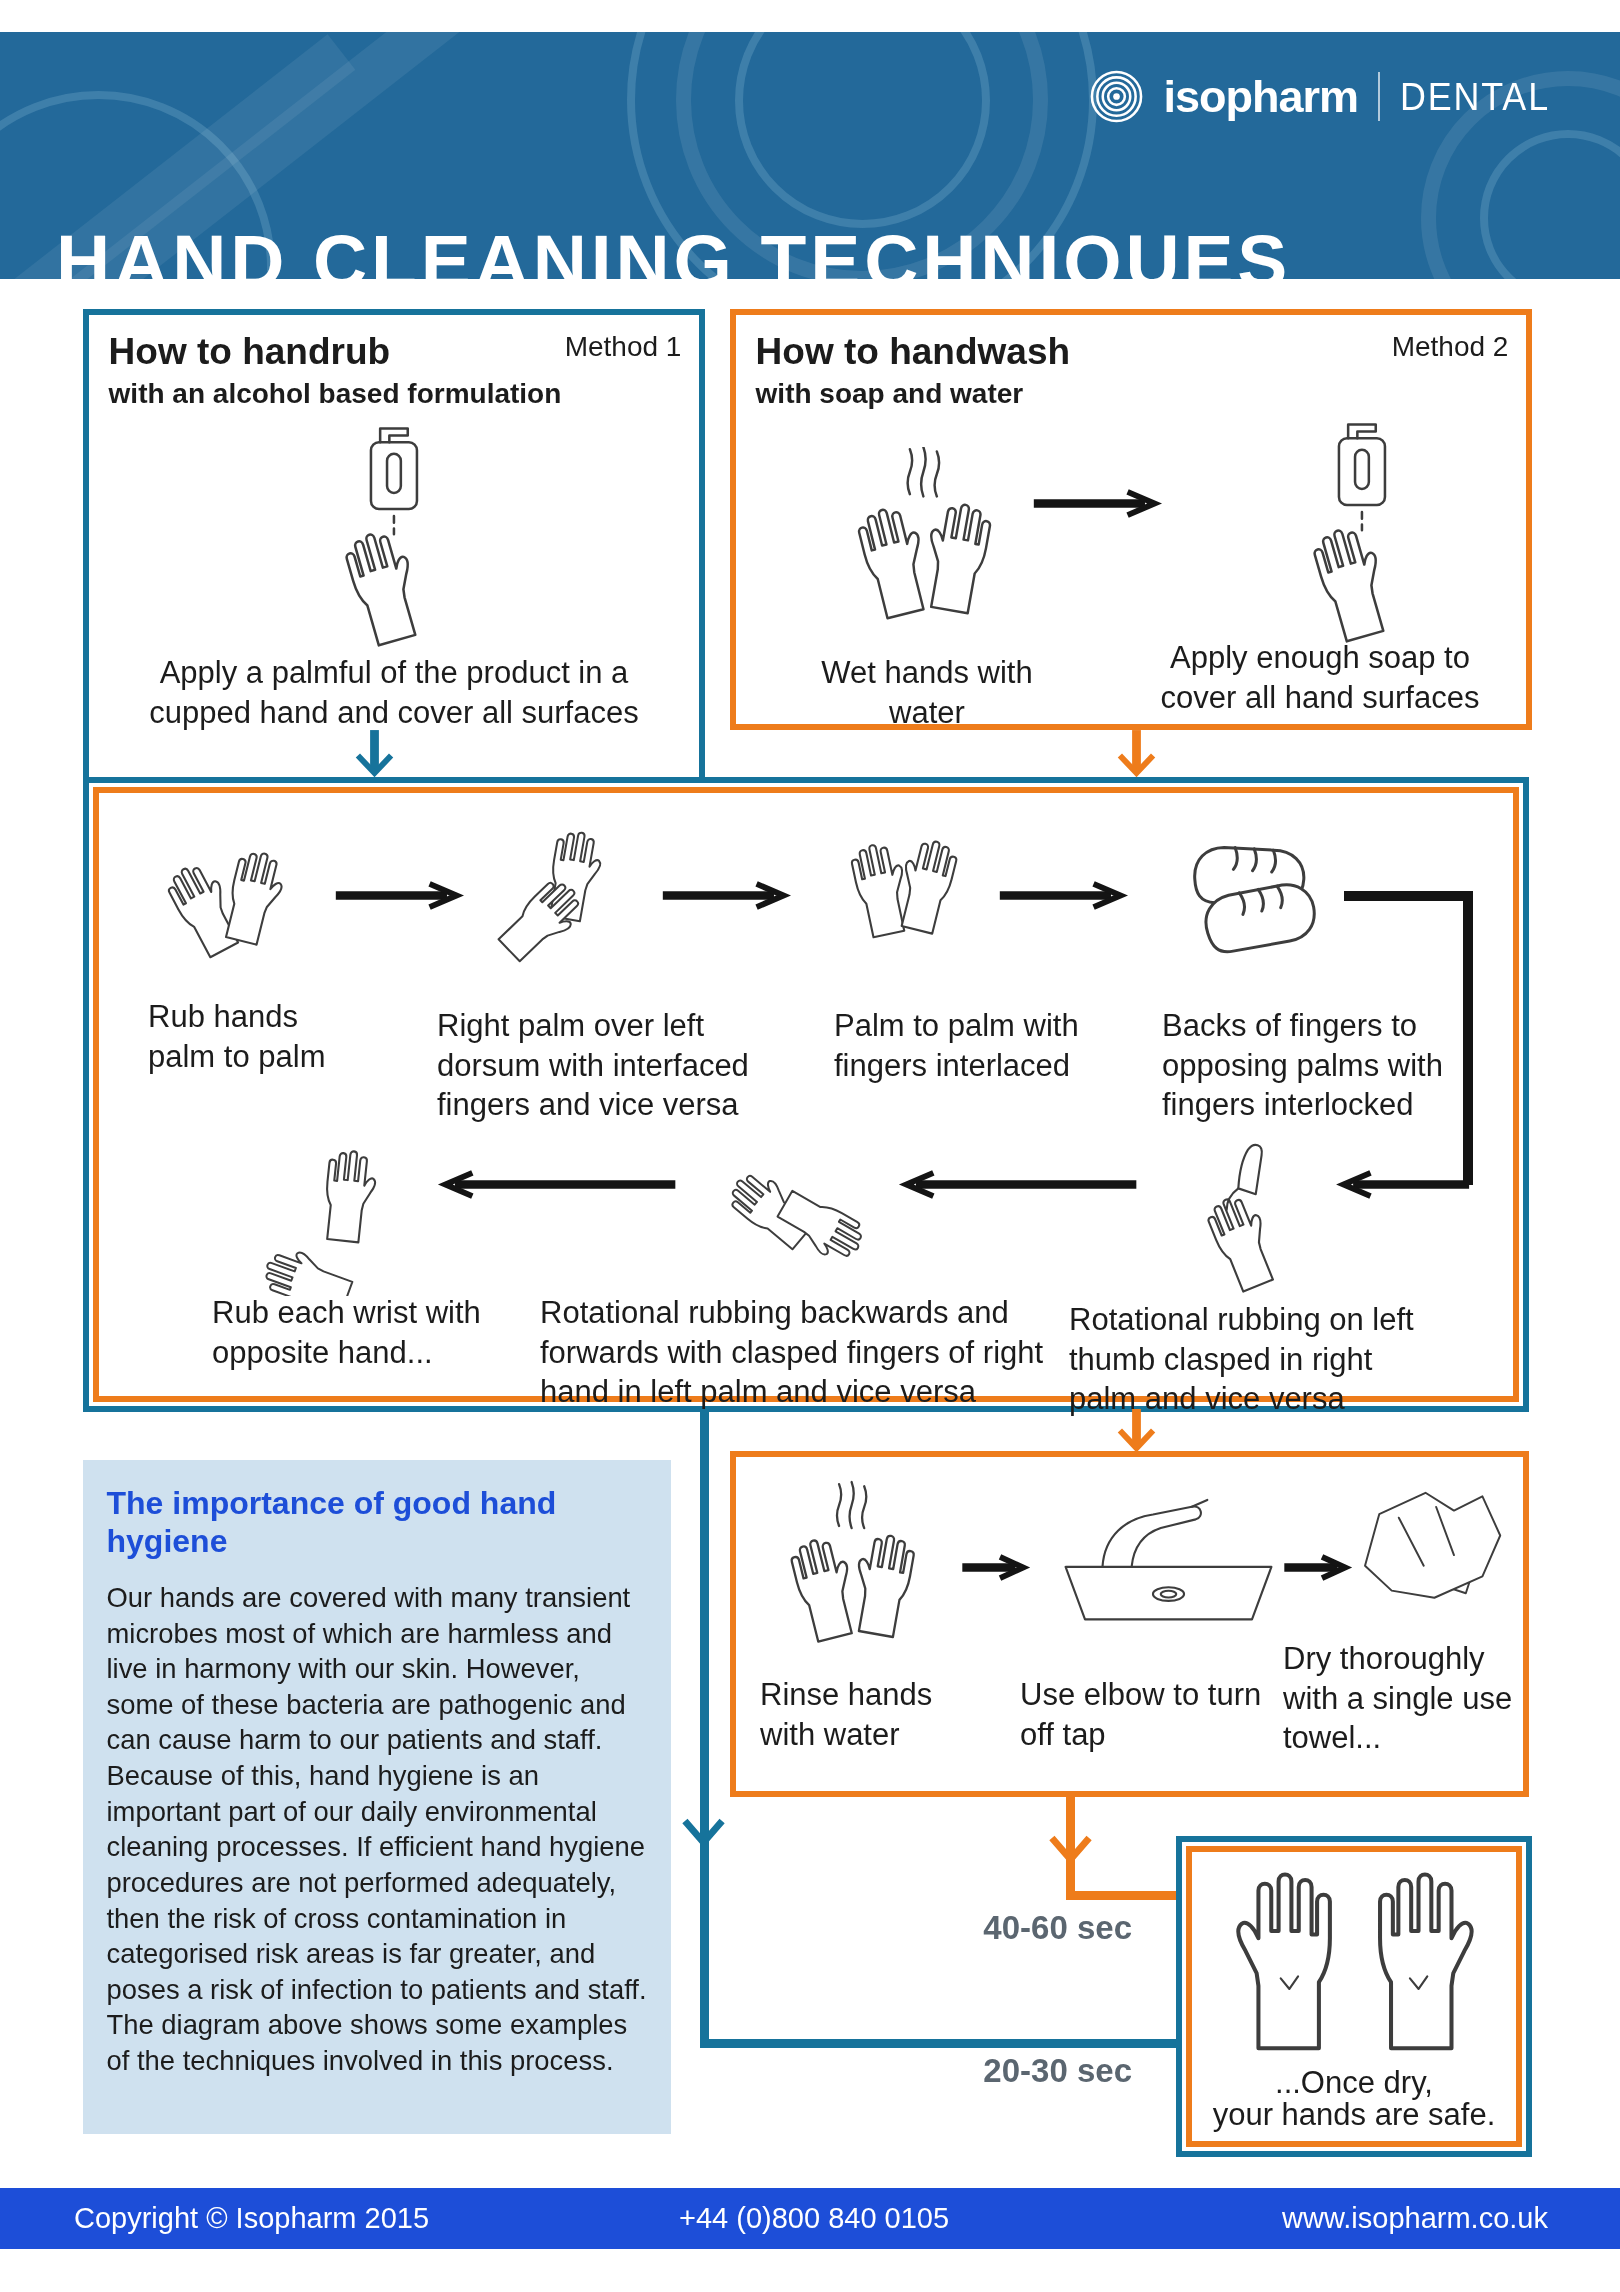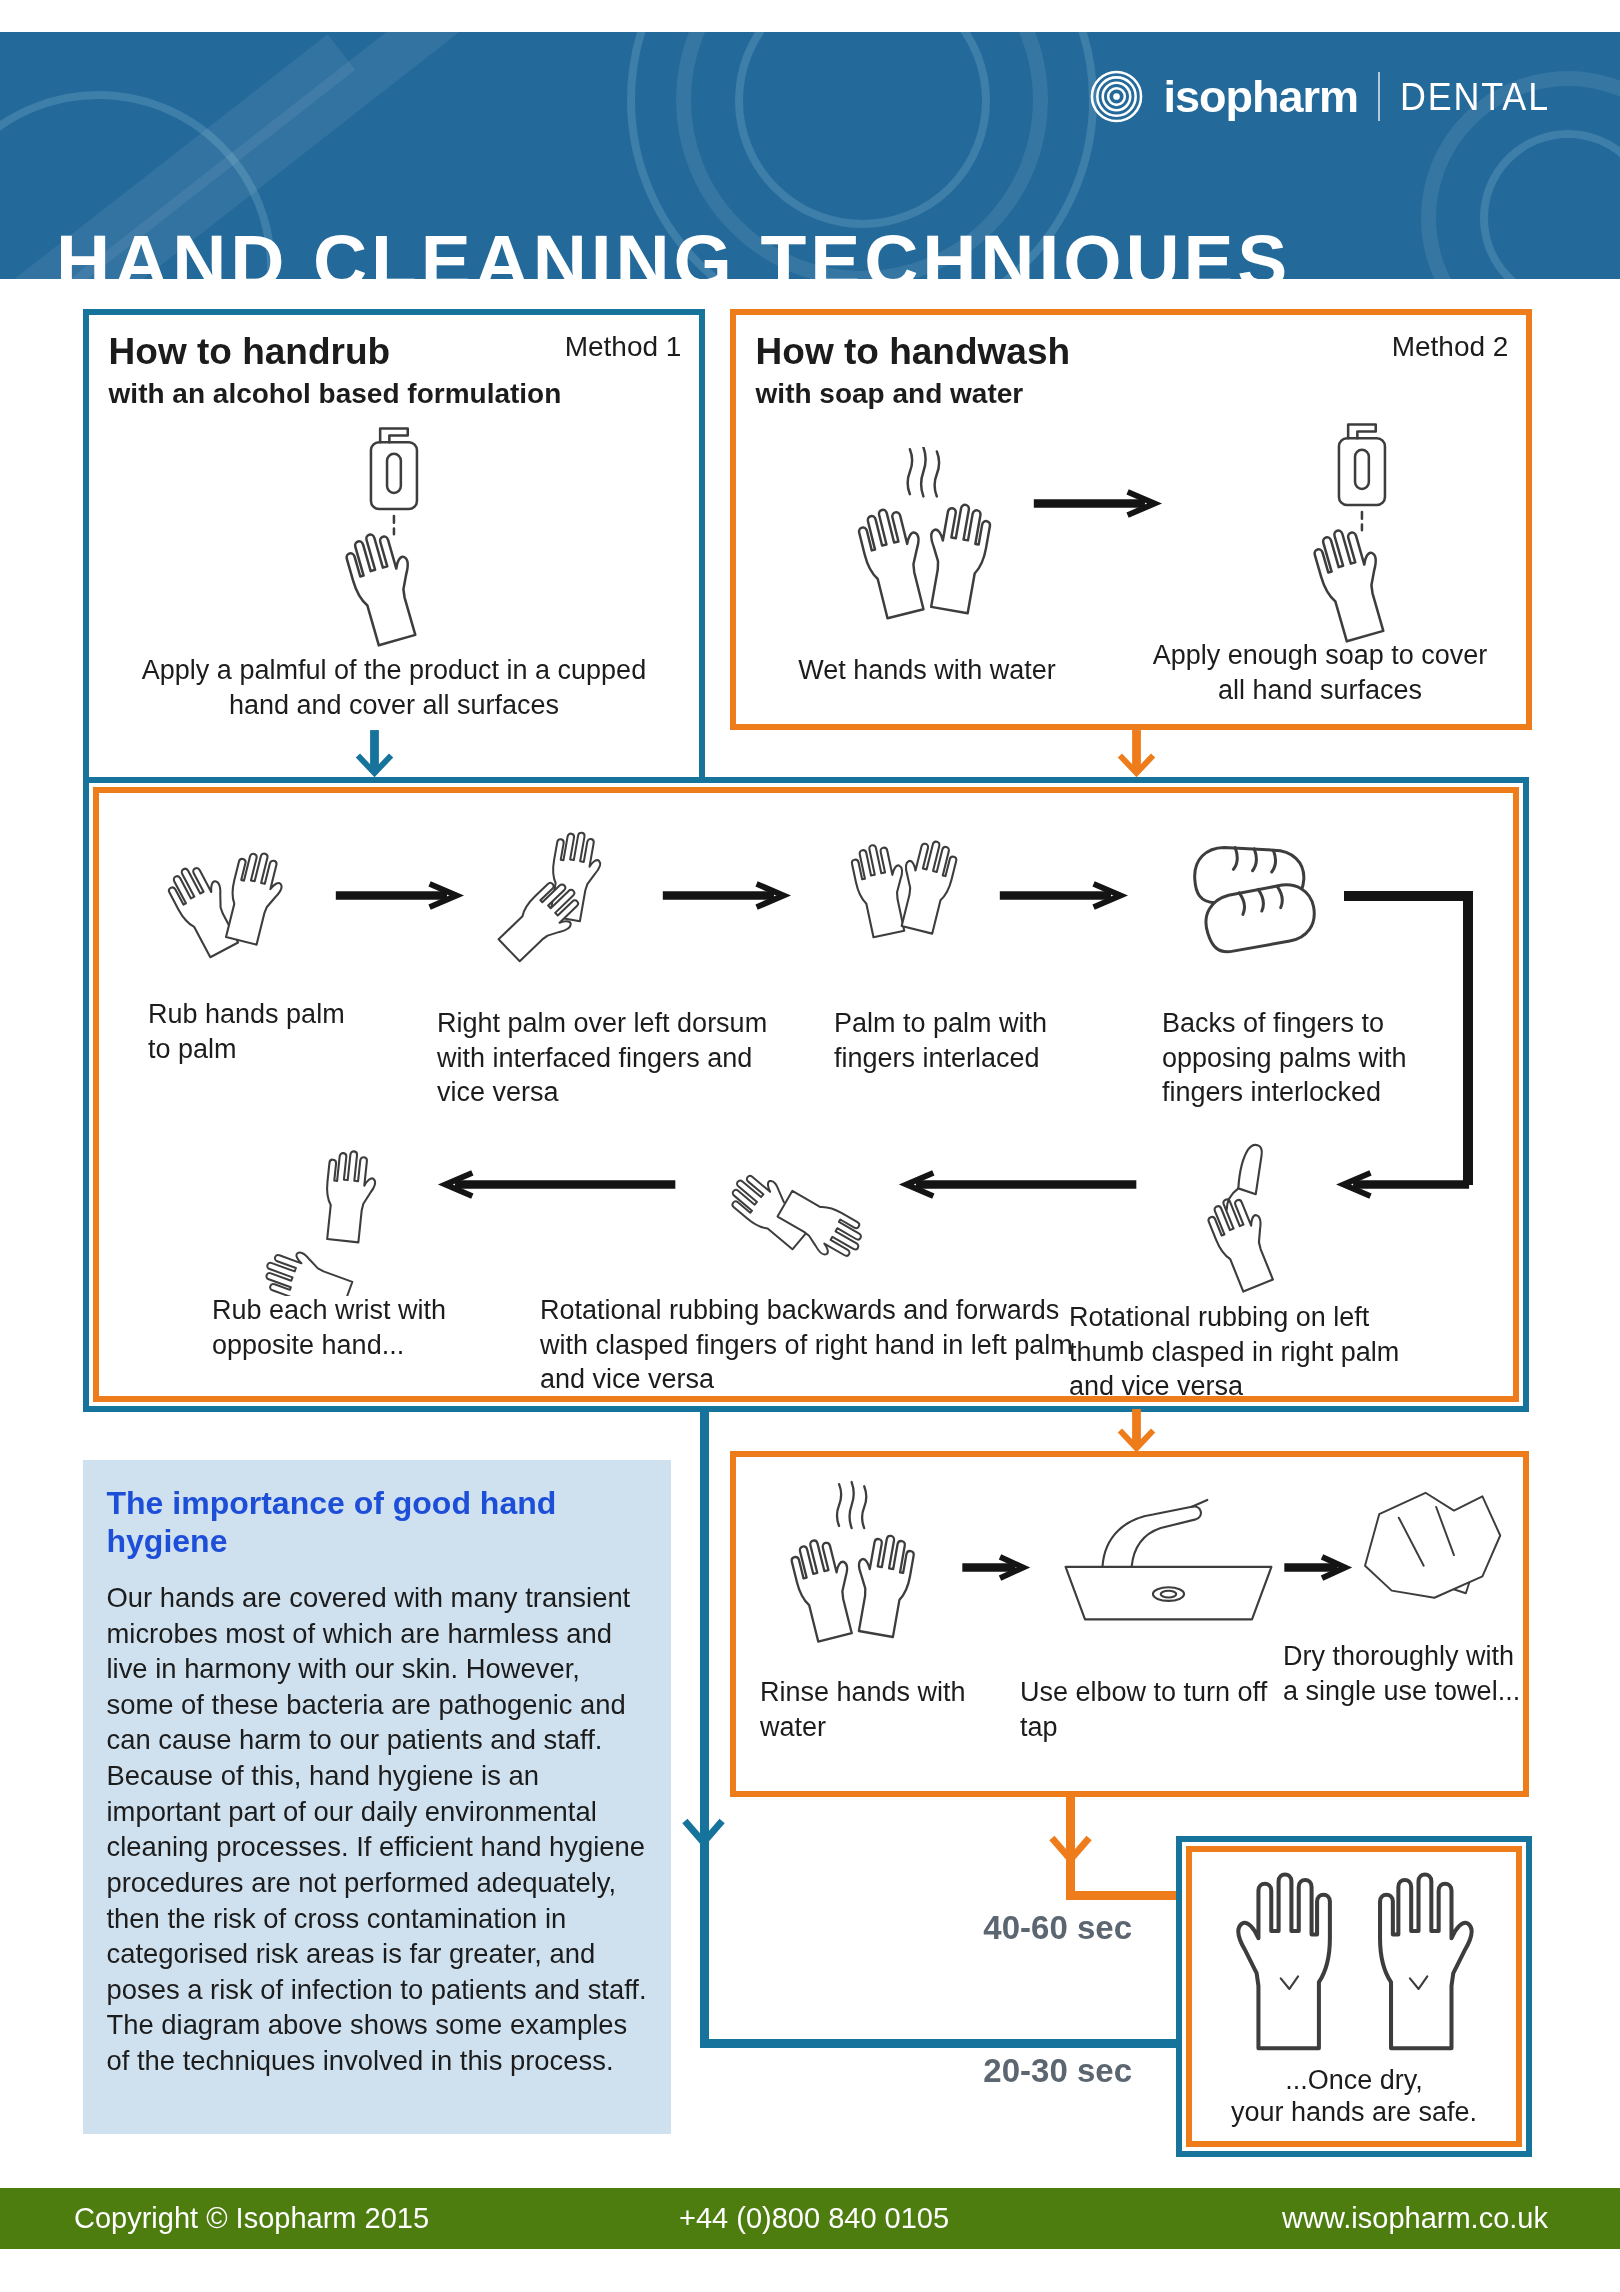--- a/index.html
+++ b/index.html
@@ -18,38 +18,38 @@
   .page-title { position:absolute; left:56px; top:186px; color:#fff; font-size:75px; font-weight:bold; letter-spacing:3.9px; white-space:nowrap; }
 
   
   .box { position:absolute; background:#fff; }
   .b-teal { border:6.9px solid #16739b; }
   .b-orange { border:6.9px solid #ee7c1b; }
   .inner-orange { position:absolute; left:3.9px; top:3.9px; right:3.9px; bottom:3.9px; border:6.9px solid #ee7c1b; }
   .box-title { position:absolute; left:19.6px; top:15.7px; font-size:37px; font-weight:bold; color:#1c1c1c; }
   .box-sub { position:absolute; left:19.6px; top:63px; font-size:28px; font-weight:bold; color:#1c1c1c; }
   .box-badge { position:absolute; right:17.6px; top:15.7px; font-size:28px; color:#1c1c1c; }
-  .cap { position:absolute; font-size:27px; line-height:1.28; color:#1c1c1c; }
+  .cap { position:absolute; font-size:31px; line-height:1.28; color:#1c1c1c; }
   .cap.center { text-align:center; }
 
   .fig { position:absolute; }
   .fig path, .fig rect, .fig ellipse, .fig circle, .fig use { stroke:#3d3d3d; stroke-width:2.2; fill:#fff; stroke-linejoin:round; stroke-linecap:round; }
   .fig .ln { fill:none; }
   .arr { position:absolute; }
   .flow { position:absolute; }
 
   
   .importance { position:absolute; left:83px; top:1460px; width:588px; height:674px; background:#cfe1ef; padding:23.5px 23.5px; }
   .importance h2 { font-size:32px; line-height:1.2; color:#1d4ed8; margin-bottom:19.6px; font-weight:bold; }
   .importance p { font-size:27.4px; line-height:1.3; color:#1c1c1c; }
 
   .timer { position:absolute; width:250px; text-align:right; font-size:33px; font-weight:bold; color:#5b6670; }
 
   
-  .footer { position:absolute; left:0; top:2188px; width:1620px; height:61px; background:#4d7c0f; color:#fff; font-size:29px; }
+  .footer { position:absolute; left:0; top:2188px; width:1620px; height:61px; background:#1d4ed8; color:#fff; font-size:29px; }
   .footer span { position:absolute; top:13.7px; }
 </style>
 </head>
 <body>
 
 <svg width="0" height="0" style="position:absolute">
   <defs>
     <g id="hand">
       <path d="M16,96 L16,60 C12,54 10,46 10,36 L10,16 C10,11 17,11 17,16 L17,34 L20,34 L20,8 C20,3 27,3 27,8 L27,32 L31,32 L31,5 C31,0 38,0 38,5 L38,32 L42,32 L42,10 C42,5 49,5 49,10 L49,36 C51,31 55,26 58,28 C62,31 59,38 56,43 L50,55 L49,62 L49,96 Z"></path>
     </g>

